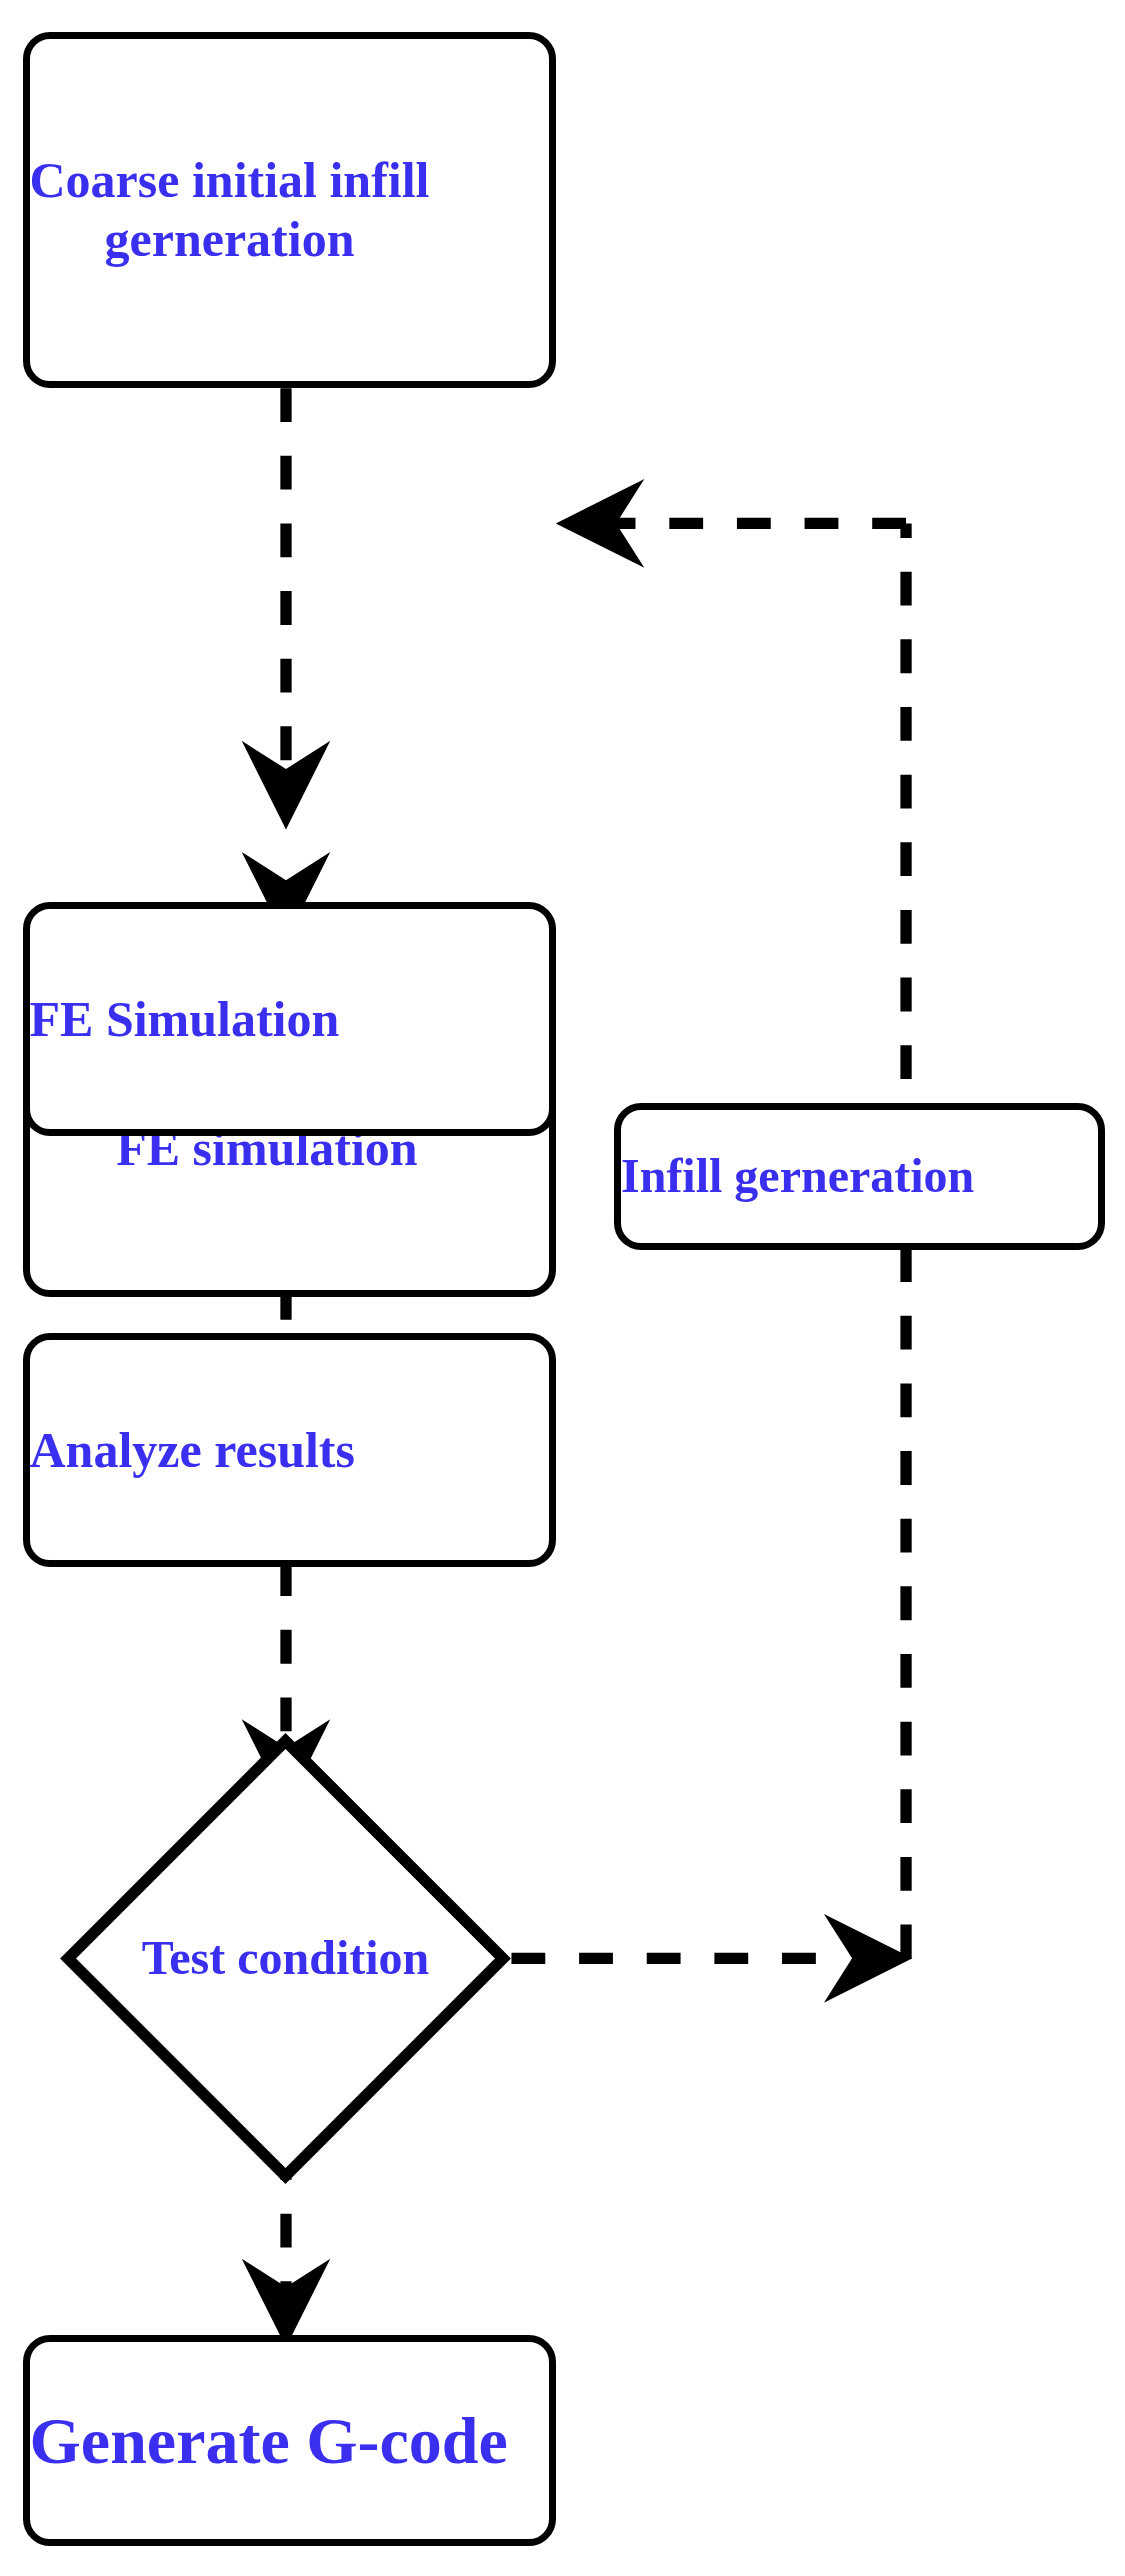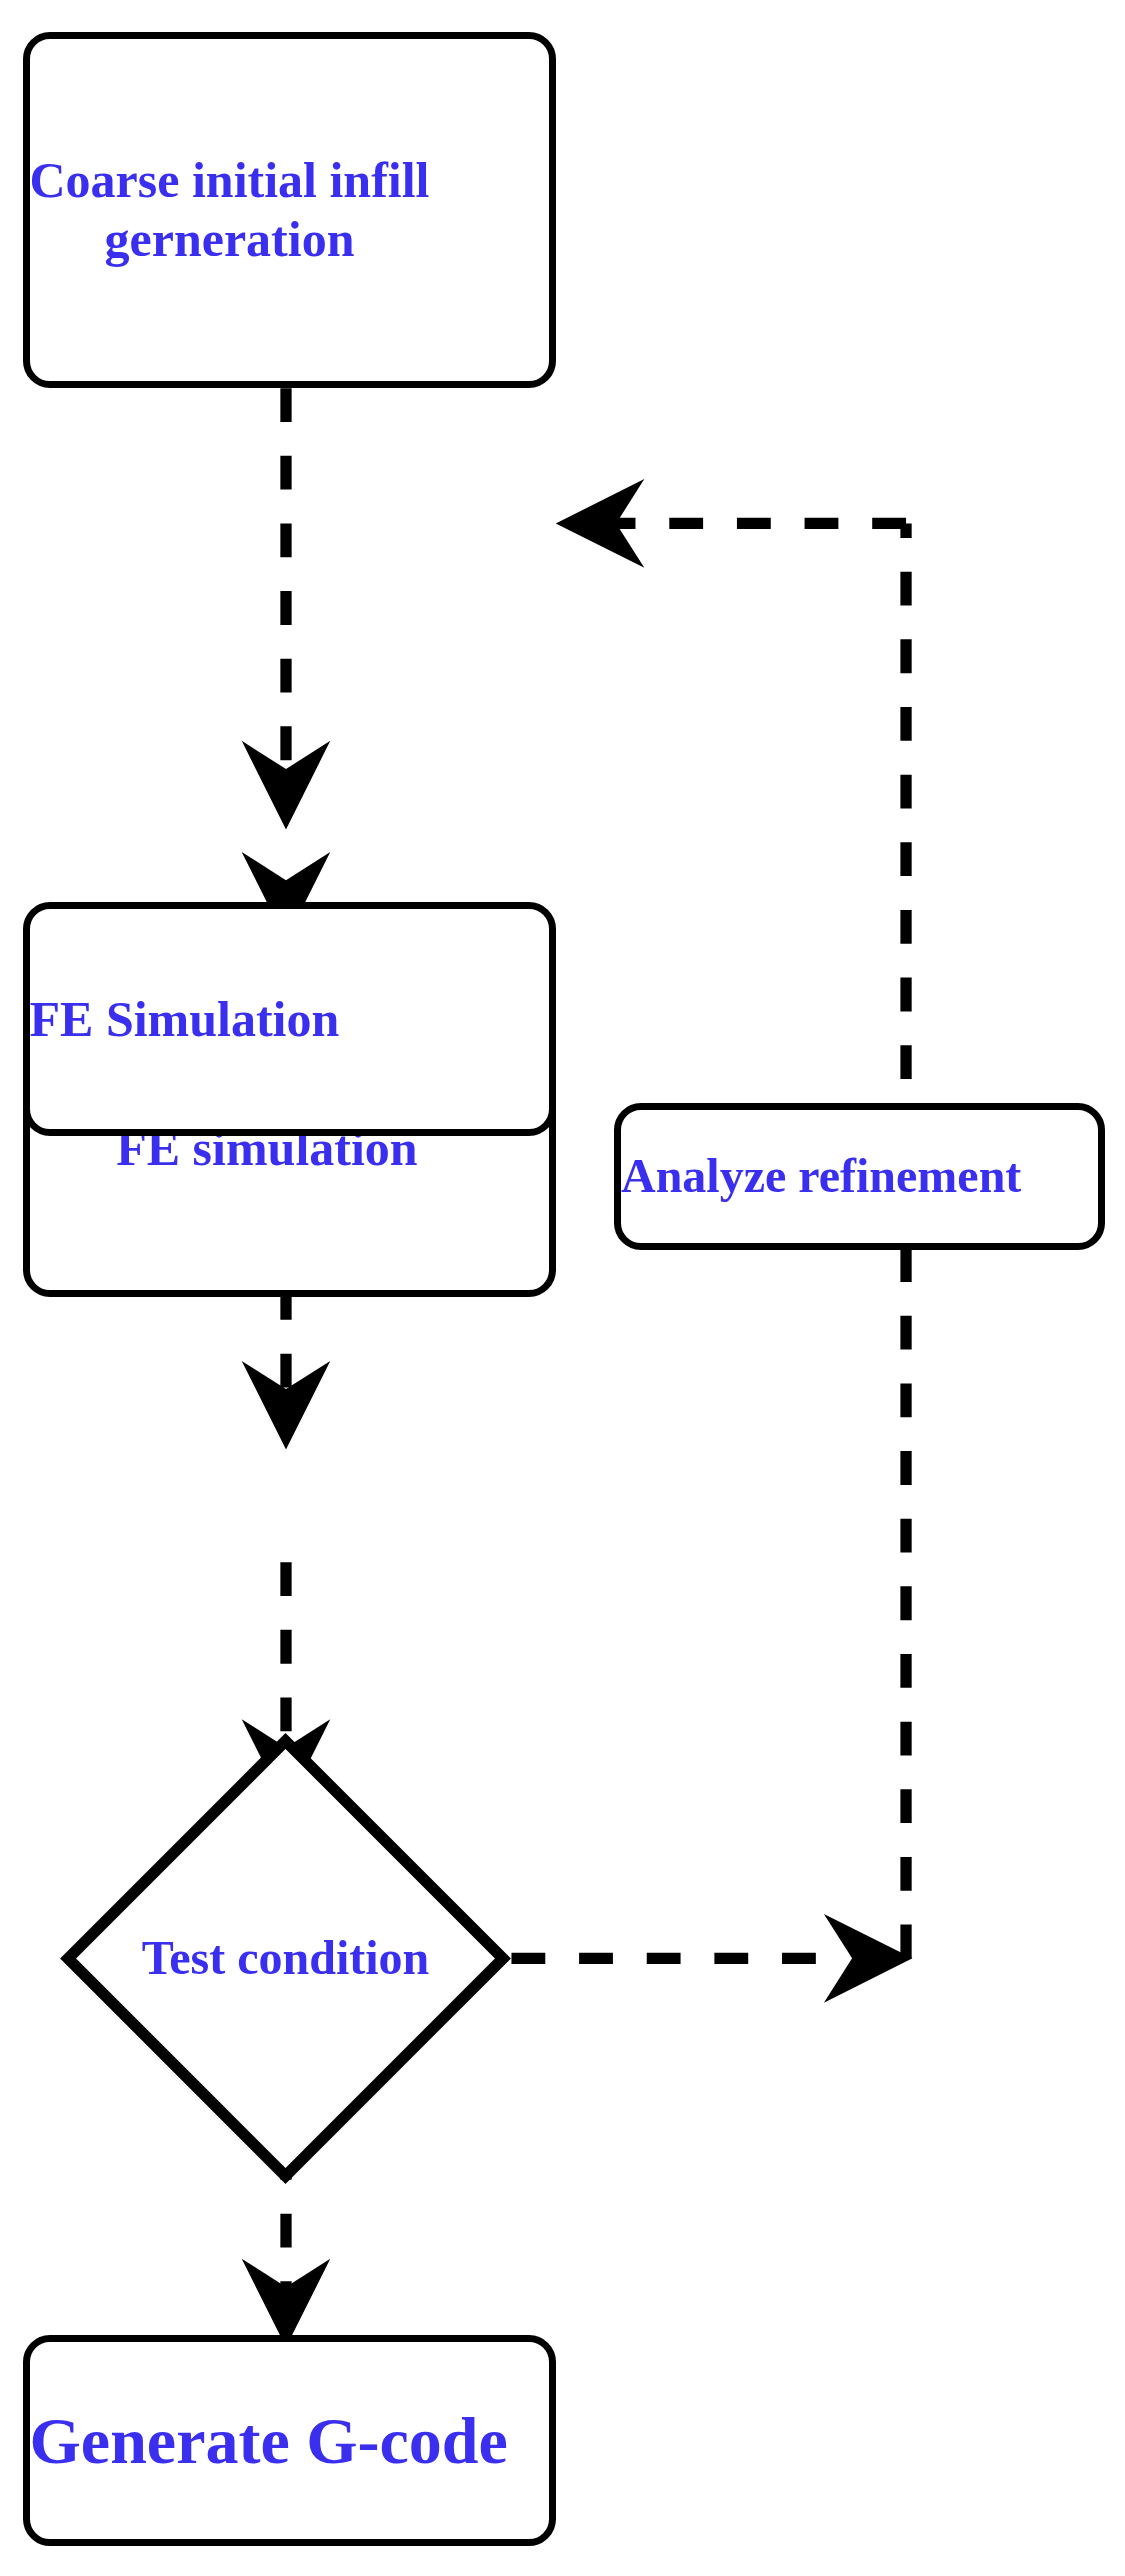--- a/index.html
+++ b/index.html
@@ -60,36 +60,41 @@
       <span>FE simulation</span>
     </div>
   </div>
 
   <div class="node rbox" style="left: 22.5px; top: 902px; width: 533px; height: 234px; border-color: rgb(0, 0, 0); background: rgb(255, 255, 255);">
     <div class="label" style="font-size: 50px; color: rgb(58, 47, 239);">
       <span>FE Simulation</span>
     </div>
   </div>
 
+  <div class="node rbox" style="left: 22.5px; top: 1333px; width: 533px; height: 234px; border-color: rgb(0, 0, 0); background: rgb(255, 255, 255);">
+    <div class="label" style="font-size: 50px; color: rgb(58, 47, 239);">
+      <span>Analyze results</span>
+    </div>
+  </div>
 
   <div class="diamond-wrap" style="left:60px;top:1733px;width:451px;height:451px;">
     <svg viewBox="0 0 560 560" style="position:absolute;left:0;top:0;width:451px;height:451px;">
       <polygon points="280,10 550,280 280,550 10,280" fill="#ffffff" stroke="#000000" stroke-width="14"></polygon>
     </svg>
     <div class="diamond-label">
       <span class="label" style="font-size: 48px; color: rgb(58, 47, 239);">Test condition</span>
     </div>
   </div>
 
   <div class="node rbox" style="left: 22.5px; top: 2335px; width: 533px; height: 211px; border-color: rgb(0, 0, 0); background: rgb(255, 255, 255);">
     <div class="label" style="font-size: 66px; color: rgb(58, 47, 239);">
       <span>Generate G-code</span>
     </div>
   </div>
 
   <div class="node rbox" style="left: 614px; top: 1103px; width: 491px; height: 147px; z-index: 7; border-color: rgb(0, 0, 0); background: rgb(255, 255, 255);">
     <div class="label" style="font-size: 48px; color: rgb(58, 47, 239);">
-      <span>Analyze refinement</span>
+      <span>Infill gerneration</span>
     </div>
   </div>
 
 </div>
 
 
 </body></html>

